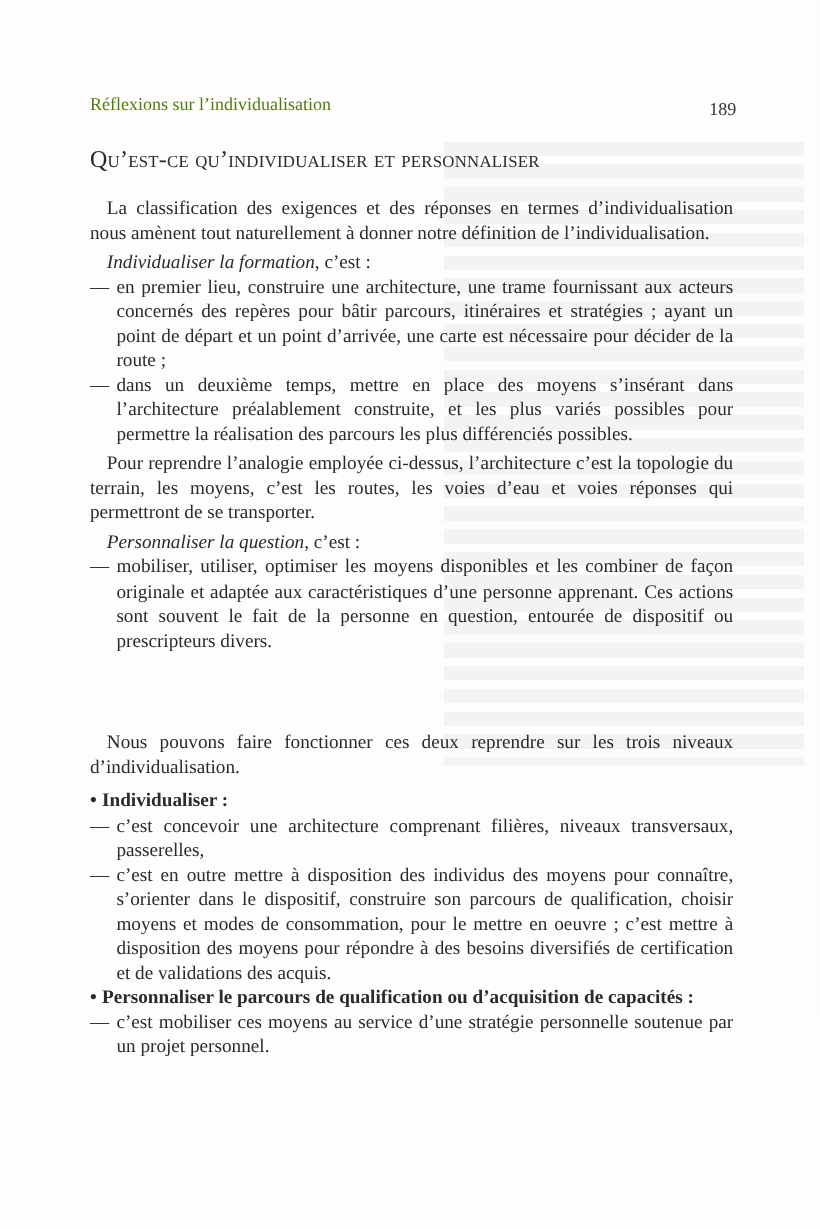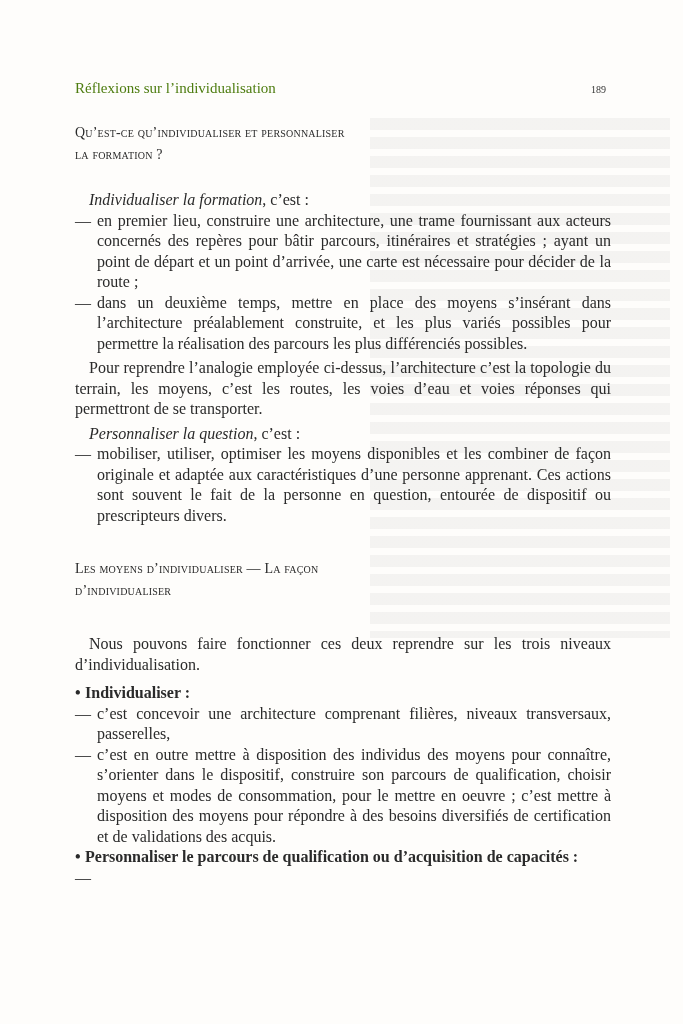--- a/index.html
+++ b/index.html
@@ -35,34 +35,34 @@
       position: absolute;
       left: 75px;
       top: 80px;
       font-size: 15px;
       color: #4d7c0f;
     }
     .page-num {
       position: absolute;
       left: 591px;
       top: 84px;
-      font-size: 10px;
+      font-size: 15px;
       color: #333;
     }
     .content {
       position: absolute;
       left: 75px;
       top: 122px;
       width: 536px;
       font-size: 16px;
       line-height: 20.5px;
       text-align: justify;
     }
     .h2 {
-      font-size: 14px;
+      font-size: 20px;
       line-height: 22px;
       text-align: left;
       font-variant: small-caps;
       letter-spacing: 0.2px;
       margin: 0;
       font-weight: normal;
     }
     .p-indent { text-indent: 14px; margin: 0; }
     .p { margin: 0; }
     .label-it { font-style: italic; }
@@ -96,62 +96,58 @@
 <div class="page">
   <div class="ghost"></div>
 
   <div class="running-head">Réflexions sur l’individualisation</div>
   <div class="page-num">189</div>
 
   <div class="content">
 
     <div>
       <div class="h2">Qu’est-ce qu’individualiser et personnaliser</div>
-      <div class="h2">la formation ?</div>
     </div>
 
     <div class="gap-l"></div>
 
+    <p class="p-indent">La classification des exigences et des réponses en termes d’individualisation nous amènent tout naturellement à donner notre définition de l’individualisation.</p>
 
     <div class="gap-s"></div>
 
     <p class="p-indent"><span class="label-it">Individualiser la formation</span><span>, c’est :</span></p>
 
     <p class="dash-item"><span class="dash">—</span><span>en premier lieu, construire une architecture, une trame fournissant aux acteurs concernés des repères pour bâtir parcours, itinéraires et stratégies ; ayant un point de départ et un point d’arrivée, une carte est nécessaire pour décider de la route ;</span></p>
     <p class="dash-item"><span class="dash">—</span><span>dans un deuxième temps, mettre en place des moyens s’insérant dans l’architecture préalablement construite, et les plus variés possibles pour permettre la réalisation des parcours les plus différenciés possibles.</span></p>
 
     <div class="gap-s"></div>
 
     <p class="p-indent">Pour reprendre l’analogie employée ci-dessus, l’architecture c’est la topologie du terrain, les moyens, c’est les routes, les voies d’eau et voies réponses qui permettront de se transporter.</p>
 
     <div class="gap-s"></div>
 
     <p class="p-indent"><span class="label-it">Personnaliser la question</span><span>, c’est :</span></p>
 
     <p class="dash-item"><span class="dash">—</span><span>mobiliser, utiliser, optimiser les moyens disponibles et les combiner de façon originale et adaptée aux caractéristiques d’une personne apprenant. Ces actions sont souvent le fait de la personne en question, entourée de dispositif ou prescripteurs divers.</span></p>
 
     <div class="gap-xl"></div>
 
-    <div>
-      <div class="h2">Les moyens d’individualiser — La façon</div>
-      <div class="h2">d’individualiser</div>
-    </div>
 
     <div class="gap-xl"></div>
 
     <p class="p-indent">Nous pouvons faire fonctionner ces deux reprendre sur les trois niveaux d’individualisation.</p>
 
     <div class="gap-s"></div>
 
 
     <div class="gap-s"></div>
 
     <p class="bullet-item"><span class="bullet">•</span><span>Individualiser :</span></p>
 
     <p class="dash-item"><span class="dash">—</span><span>c’est concevoir une architecture comprenant filières, niveaux transversaux, passerelles,</span></p>
     <p class="dash-item"><span class="dash">—</span><span>c’est en outre mettre à disposition des individus des moyens pour connaître, s’orienter dans le dispositif, construire son parcours de qualification, choisir moyens et modes de consommation, pour le mettre en oeuvre ; c’est mettre à disposition des moyens pour répondre à des besoins diversifiés de certification et de validations des acquis.</span></p>
 
     <p class="bullet-item"><span class="bullet">•</span><span>Personnaliser le parcours de qualification ou d’acquisition de capacités :</span></p>
 
-    <p class="dash-item"><span class="dash">—</span></p>
+    <p class="dash-item"><span class="dash">—</span><span>c’est mobiliser ces moyens au service d’une stratégie personnelle soutenue par un projet personnel.</span></p>
 
   </div>
 </div>
 
 </body></html>

